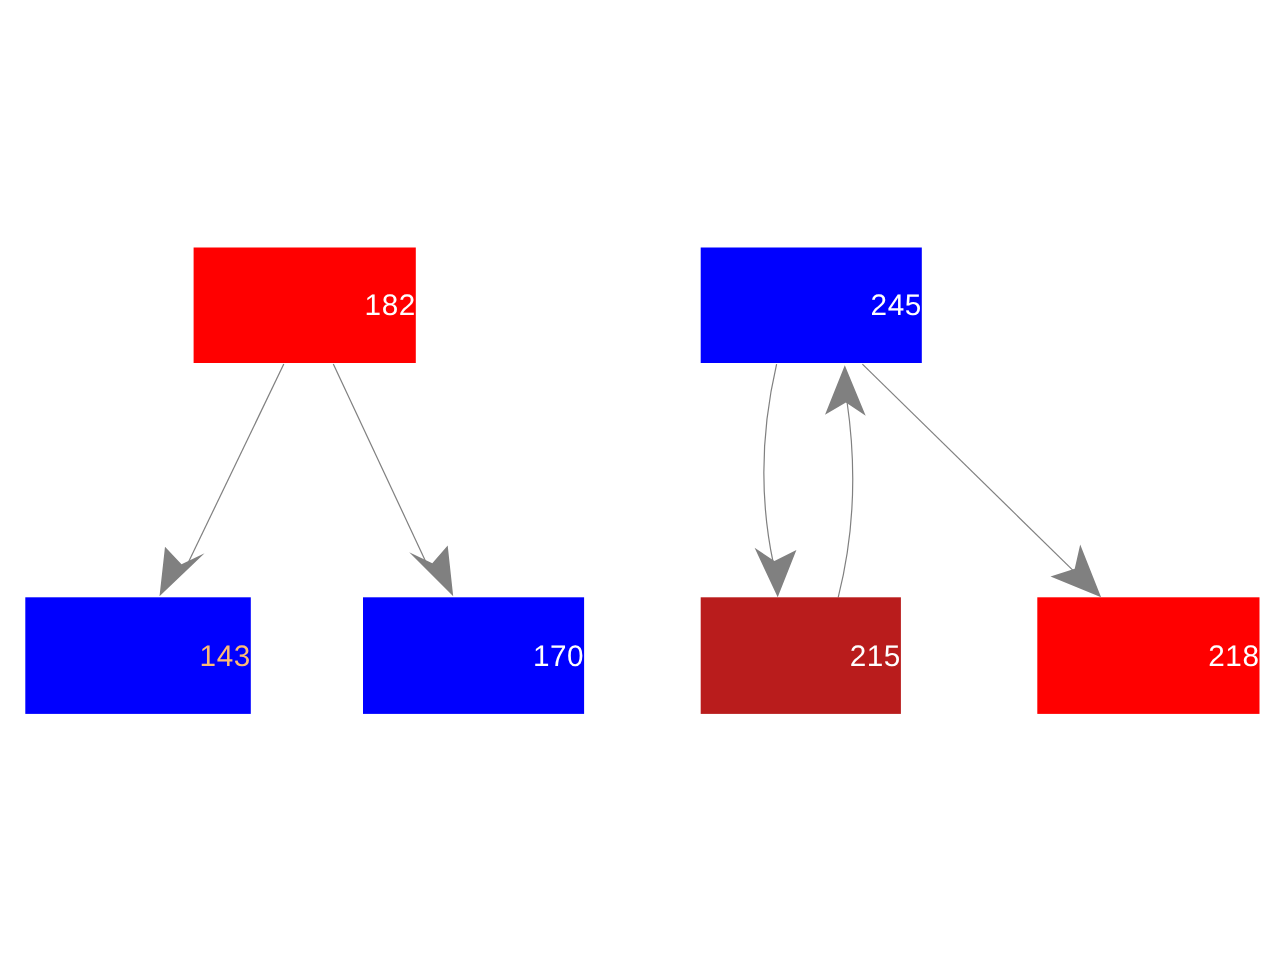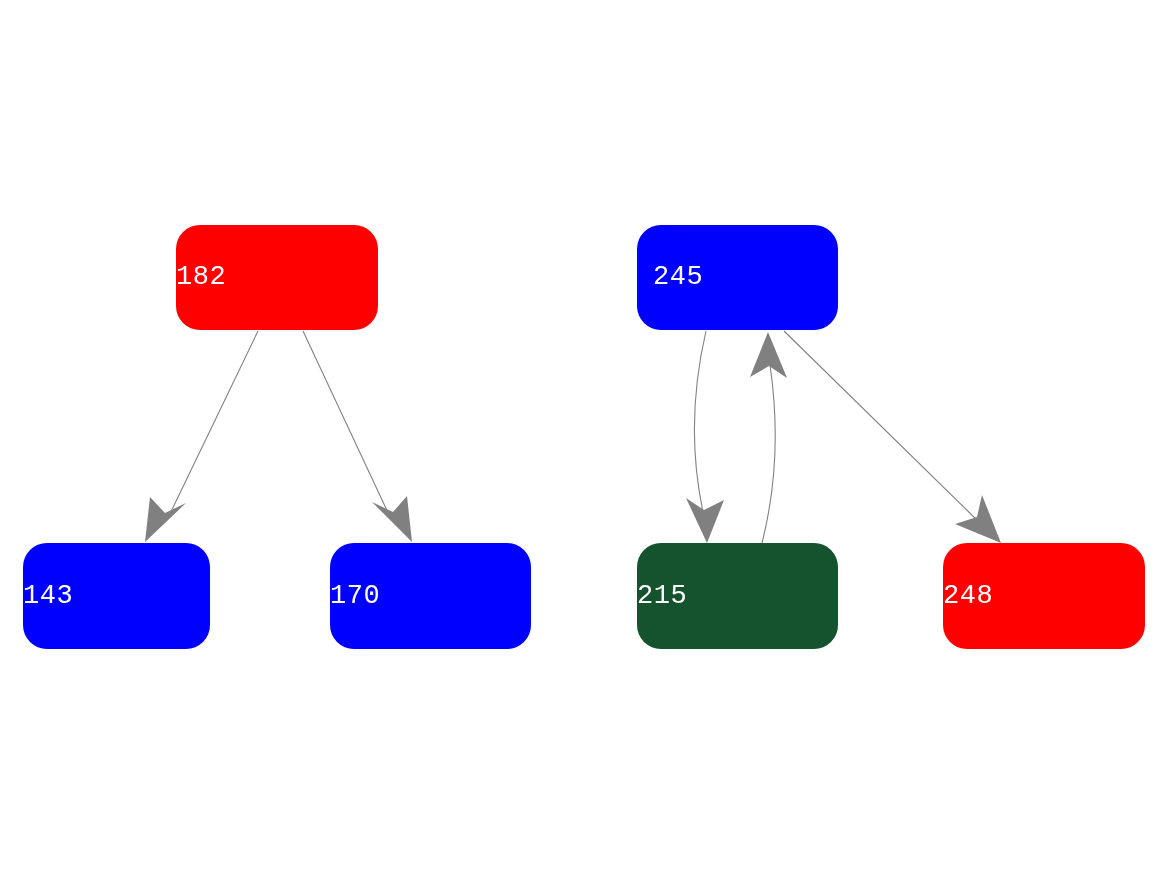--- a/index.html
+++ b/index.html
@@ -23,30 +23,29 @@
     left: 0;
     top: 0;
     width: 1167px;
     height: 875px;
     pointer-events: none;
   }
   .node {
     position: absolute;
     display: flex;
     align-items: center;
-    justify-content: flex-start;
+    justify-content: flex-end;
     box-sizing: border-box;
     color: #ffffff;
-    font-family: Liberation Mono, monospace;
+    font-family: Liberation Sans, sans-serif;
     font-size: 27px;
     font-weight: 400;
     letter-spacing: 0.5px;
     line-height: 1;
     user-select: none;
-    border-radius: 24px;
   }
   .node-label {
     display: block;
     text-align: center;
   }
   .edge-path {
     fill: none;
     stroke: #808080;
     stroke-width: 1.1;
   }
@@ -85,29 +84,29 @@
     <g>
       <path class="edge-path" d="M 784 331 L 978 521" stroke="#808080" stroke-width="1.1"></path>
       <path class="edge-head" d="M 1001 543 L 955 524 L 977 517 L 982 495 Z" fill="#808080"></path>
     </g>
 
   </svg>
 
   <div class="node" style="left: 176px; top: 225px; width: 202px; height: 105px; background: rgb(255, 0, 0); color: rgb(255, 255, 255); font-size: 27px;">
     <span class="node-label">182</span>
   </div>
-  <div class="node" style="left: 23px; top: 543px; width: 187px; height: 106px; background: rgb(0, 0, 255); color: #ffffff; font-size: 27px;">
+  <div class="node" style="left: 23px; top: 543px; width: 205px; height: 106px; background: rgb(0, 0, 255); color: #fdba74; font-size: 27px;">
     <span class="node-label">143</span>
   </div>
   <div class="node" style="left: 330px; top: 543px; width: 201px; height: 106px; background: rgb(0, 0, 255); color: rgb(255, 255, 255); font-size: 27px;">
     <span class="node-label">170</span>
   </div>
   <div class="node" style="left: 637px; top: 225px; width: 201px; height: 105px; background: rgb(0, 0, 255); color: rgb(255, 255, 255); font-size: 27px; padding-left: 16px;">
     <span class="node-label">245</span>
   </div>
-  <div class="node" style="left: 637px; top: 543px; width: 201px; height: 106px; background: #14532d; color: rgb(255, 255, 255); font-size: 27px;">
+  <div class="node" style="left: 637px; top: 543px; width: 182px; height: 106px; background: #b91c1c; color: rgb(255, 255, 255); font-size: 27px;">
     <span class="node-label">215</span>
   </div>
   <div class="node" style="left: 943px; top: 543px; width: 202px; height: 106px; background: rgb(255, 0, 0); color: rgb(255, 255, 255); font-size: 27px;">
-    <span class="node-label">248</span>
+    <span class="node-label">218</span>
   </div>
 
 </div>
 
 </body></html>

